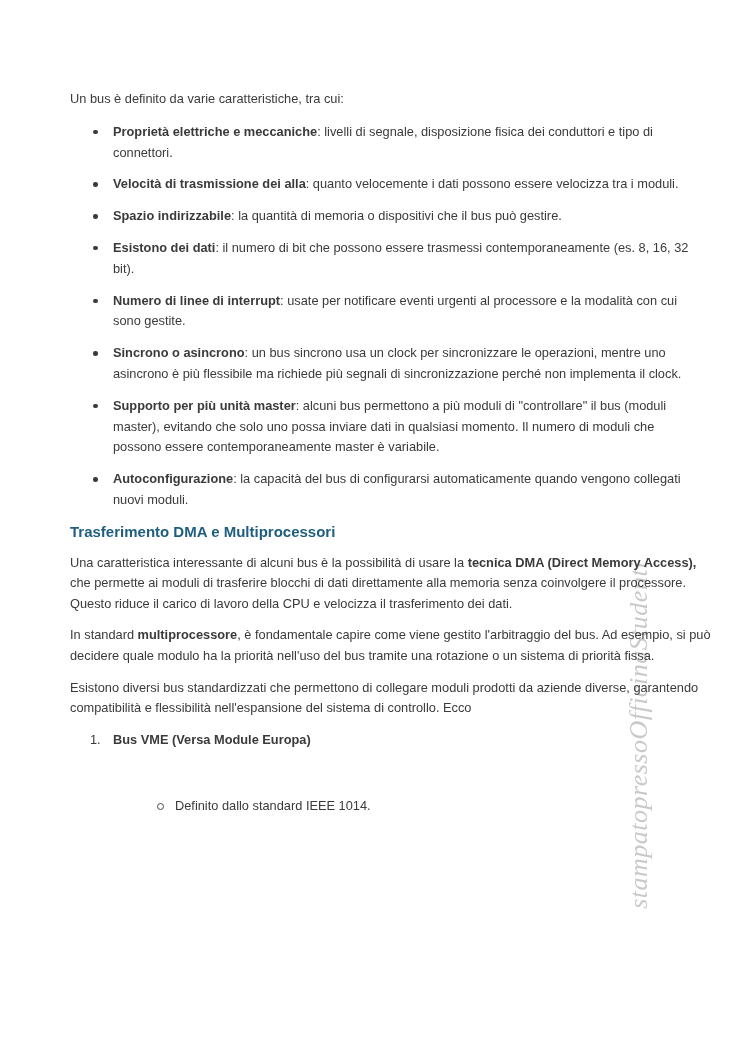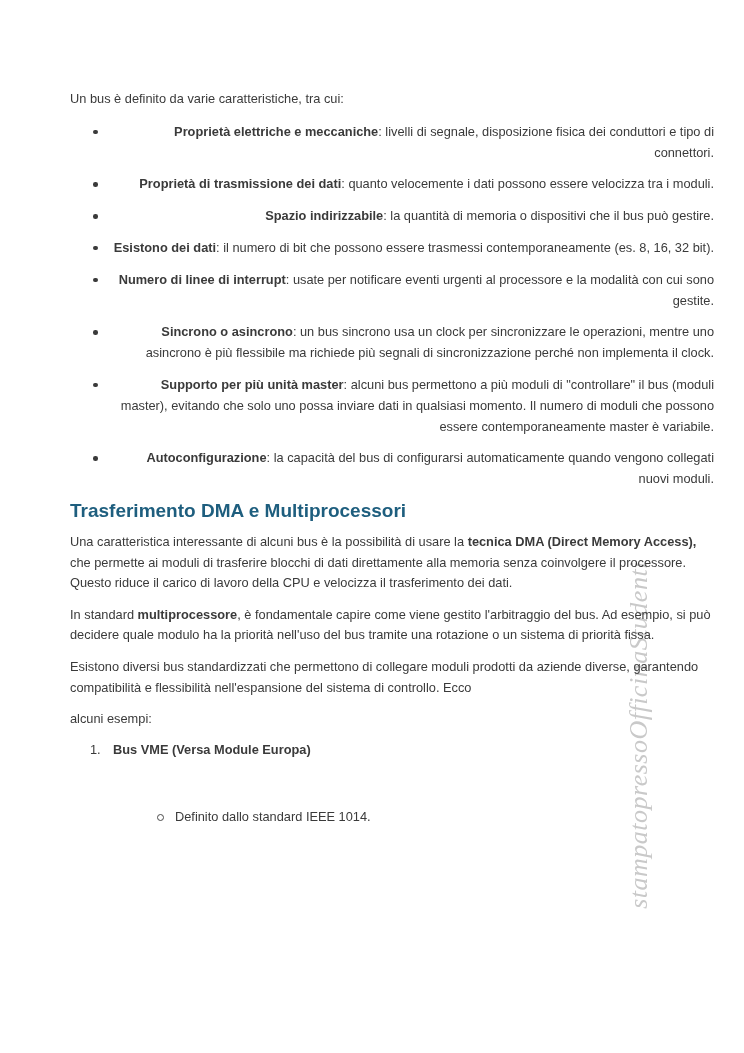--- a/index.html
+++ b/index.html
@@ -37,35 +37,34 @@
     z-index: 1;
     padding: 89px 30px 0 70px;
   }
   .content p {
     margin: 0 0 10.5px 0;
   }
   p.intro {
     margin-bottom: 0;
   }
   h2.section-title {
-    font-size: 19px;
+    font-size: 15px;
     font-weight: bold;
     line-height: 20.8px;
     color: #1e5e7e;
     margin: 8px 0 10px 0;
   }
   ul.char-list {
     list-style: none;
     margin: 12px 0 0 0;
     padding: 0;
   }
   ul.char-list > li {
     position: relative;
-    margin: 0 0 11px 43px;
-    text-align: right;
+    margin: 0 16px 11px 43px;
   }
   .bullet-dot {
     position: absolute;
     left: -20px;
     top: 8px;
     width: 4.5px;
     height: 4.5px;
     border-radius: 50%;
     background: #3a3a3a;
   }
@@ -112,39 +111,38 @@
 <div class="page">
 
   <div class="watermark">stampatopressoOfficinaStudenti</div>
 
   <div class="content">
 
     <p class="intro">Un bus è definito da varie caratteristiche, tra cui:</p>
 
     <ul class="char-list">
       <li><span class="bullet-dot"></span><strong>Proprietà elettriche e meccaniche</strong><span>: livelli di segnale, disposizione fisica dei conduttori e tipo di connettori.</span></li>
-      <li><span class="bullet-dot"></span><strong>Proprietà di trasmissione dei dati</strong><span>: quanto velocemente i dati possono essere velocizza tra i moduli.</span></li>
+      <li><span class="bullet-dot"></span><strong>Velocità di trasmissione dei alla</strong><span>: quanto velocemente i dati possono essere velocizza tra i moduli.</span></li>
       <li><span class="bullet-dot"></span><strong>Spazio indirizzabile</strong><span>: la quantità di memoria o dispositivi che il bus può gestire.</span></li>
       <li><span class="bullet-dot"></span><strong>Esistono dei dati</strong><span>: il numero di bit che possono essere trasmessi contemporaneamente (es. 8, 16, 32 bit).</span></li>
       <li><span class="bullet-dot"></span><strong>Numero di linee di interrupt</strong><span>: usate per notificare eventi urgenti al processore e la modalità con cui sono gestite.</span></li>
       <li><span class="bullet-dot"></span><strong>Sincrono o asincrono</strong><span>: un bus sincrono usa un clock per sincronizzare le operazioni, mentre uno asincrono è più flessibile ma richiede più segnali di sincronizzazione perché non implementa il clock.</span></li>
       <li><span class="bullet-dot"></span><strong>Supporto per più unità master</strong><span>: alcuni bus permettono a più moduli di "controllare" il bus (moduli master), evitando che solo uno possa inviare dati in qualsiasi momento. Il numero di moduli che possono essere contemporaneamente master è variabile.</span></li>
       <li><span class="bullet-dot"></span><strong>Autoconfigurazione</strong><span>: la capacità del bus di configurarsi automaticamente quando vengono collegati nuovi moduli.</span></li>
     </ul>
 
     <h2 class="section-title">Trasferimento DMA e Multiprocessori</h2>
 
     <p><span>Una caratteristica interessante di alcuni bus è la possibilità di usare la </span><strong>tecnica DMA (Direct Memory Access),</strong><span> che permette ai moduli di trasferire blocchi di dati direttamente alla memoria senza coinvolgere il processore. Questo riduce il carico di lavoro della CPU e velocizza il trasferimento dei dati.</span></p>
 
     <p><span>In standard </span><strong>multiprocessore</strong><span>, è fondamentale capire come viene gestito l'arbitraggio del bus. Ad esempio, si può decidere quale modulo ha la priorità nell'uso del bus tramite una rotazione o un sistema di priorità fissa.</span></p>
 
 
     <p>Esistono diversi bus standardizzati che permettono di collegare moduli prodotti da aziende diverse, garantendo compatibilità e flessibilità nell'espansione del sistema di controllo. Ecco</p>
 
-    <p>alcuni esempi:</p>
 
     <ol class="num-list">
       <li>
         <span class="num-label">1.</span><strong>Bus VME (Versa Module Europa)</strong>
         <ul class="sub-list">
           <li><span class="circle-bullet"></span><span>Definito dallo standard IEEE 1014.</span></li>
         </ul>
       </li>
     </ol>
 

